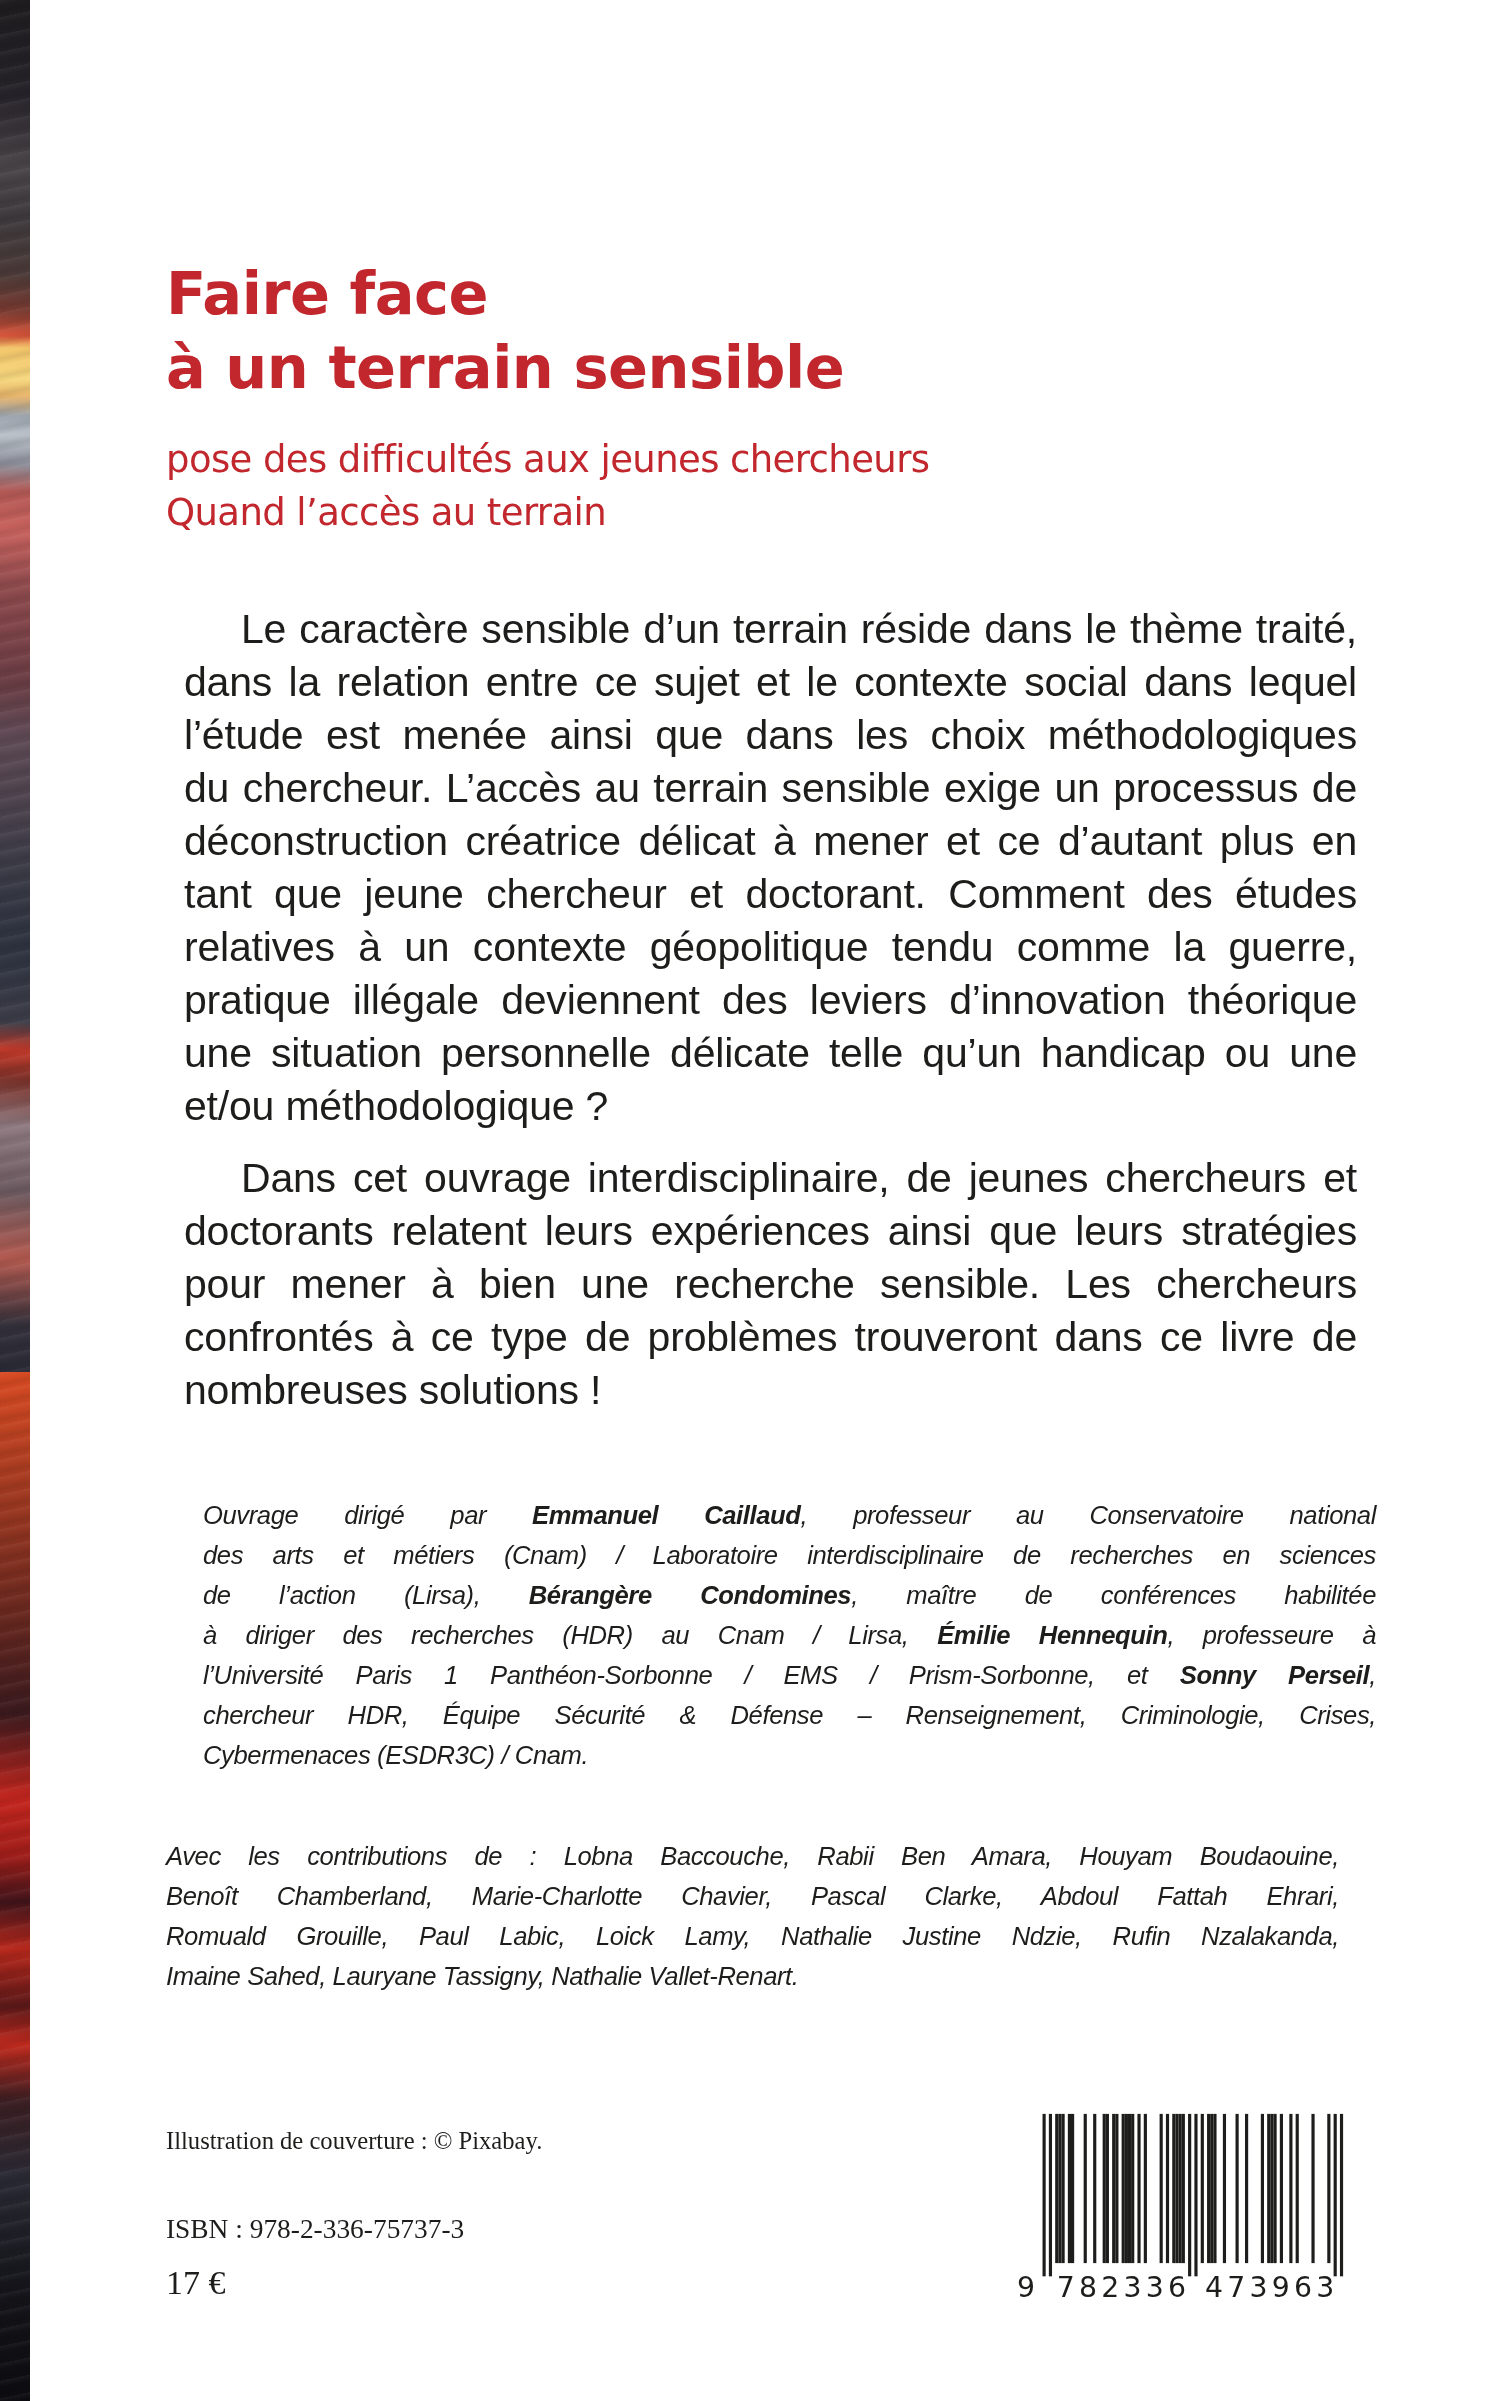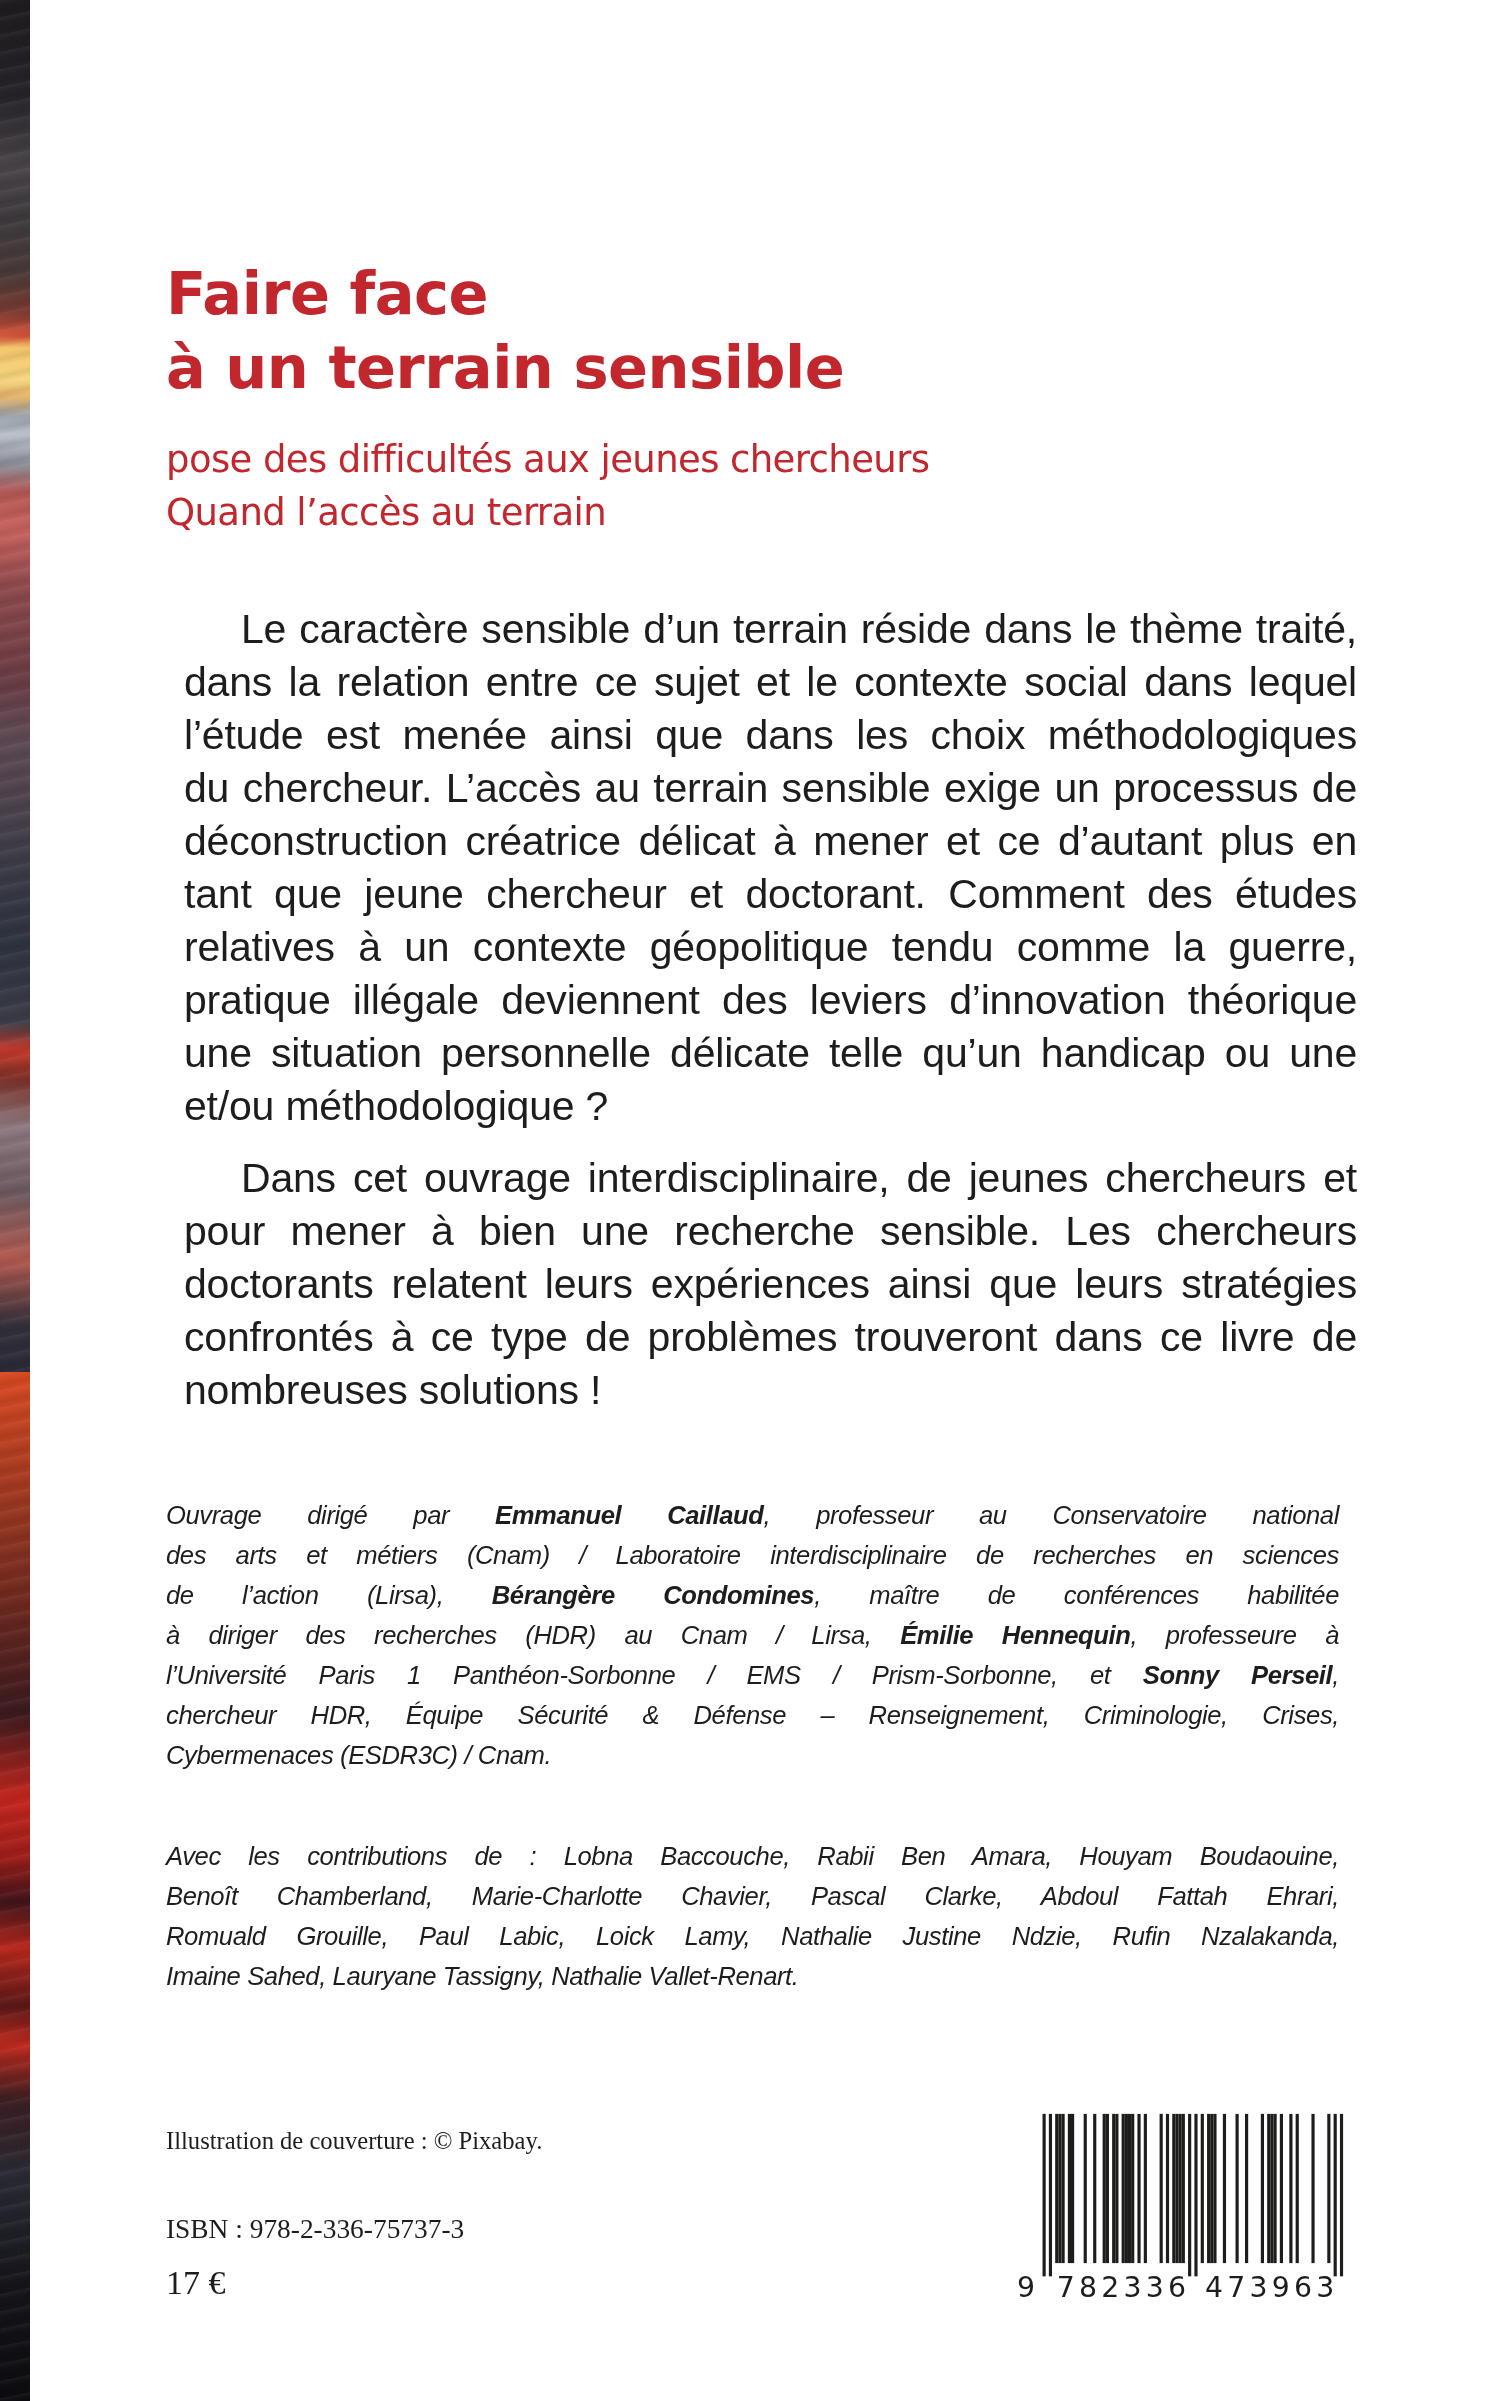--- a/index.html
+++ b/index.html
@@ -149,21 +149,21 @@
     }
     .credits .line {
       display: block;
       white-space: nowrap;
       text-align: justify;
       text-align-last: justify;
     }
     .credits .line.last { text-align-last: left; }
     .credits b { font-weight: bold; }
 
-    .credits-directors { top: 1495px; }
+    .credits-directors { top: 1495px; margin-left: 37px; }
     .credits-contributors { top: 1836px; }
 
     .footer-text {
       position: absolute;
       left: 0;
       font-family: "Liberation Serif", "DejaVu Serif", serif;
       color: #1d1d1b;
       margin: 0;
       white-space: nowrap;
     }
@@ -205,22 +205,22 @@
     <span class="line">déconstruction créatrice délicat à mener et ce d’autant plus en</span>
     <span class="line">tant que jeune chercheur et doctorant. Comment des études</span>
     <span class="line">relatives à un contexte géopolitique tendu comme la guerre,</span>
     <span class="line">pratique illégale deviennent des leviers d’innovation théorique</span>
     <span class="line">une situation personnelle délicate telle qu’un handicap ou une</span>
     <span class="line last">et/ou méthodologique ?</span>
   </p>
 
   <p class="body-text para2">
     <span class="line indent">Dans cet ouvrage interdisciplinaire, de jeunes chercheurs et</span>
+    <span class="line">doctorants relatent leurs expériences ainsi que leurs stratégies</span>
     <span class="line">pour mener à bien une recherche sensible. Les chercheurs</span>
-    <span class="line">doctorants relatent leurs expériences ainsi que leurs stratégies</span>
     <span class="line">confrontés à ce type de problèmes trouveront dans ce livre de</span>
     <span class="line last">nombreuses solutions !</span>
   </p>
 
   <p class="credits credits-directors" id="directors-block">
       <span class="line"><span>Ouvrage dirigé par </span><b>Emmanuel Caillaud</b><span>, professeur au Conservatoire national</span></span>
       <span class="line"><span>des arts et métiers (Cnam) / Laboratoire interdisciplinaire de recherches en sciences</span></span>
       <span class="line"><span>de l’action (Lirsa), </span><b>Bérangère Condomines</b><span>, maître de conférences habilitée</span></span>
       <span class="line"><span>à diriger des recherches (HDR) au Cnam / Lirsa, </span><b>Émilie Hennequin</b><span>,  professeure à</span></span>
       <span class="line"><span>l’Université Paris 1 Panthéon-Sorbonne / EMS / Prism-Sorbonne, et </span><b>Sonny Perseil</b><span>,</span></span>

